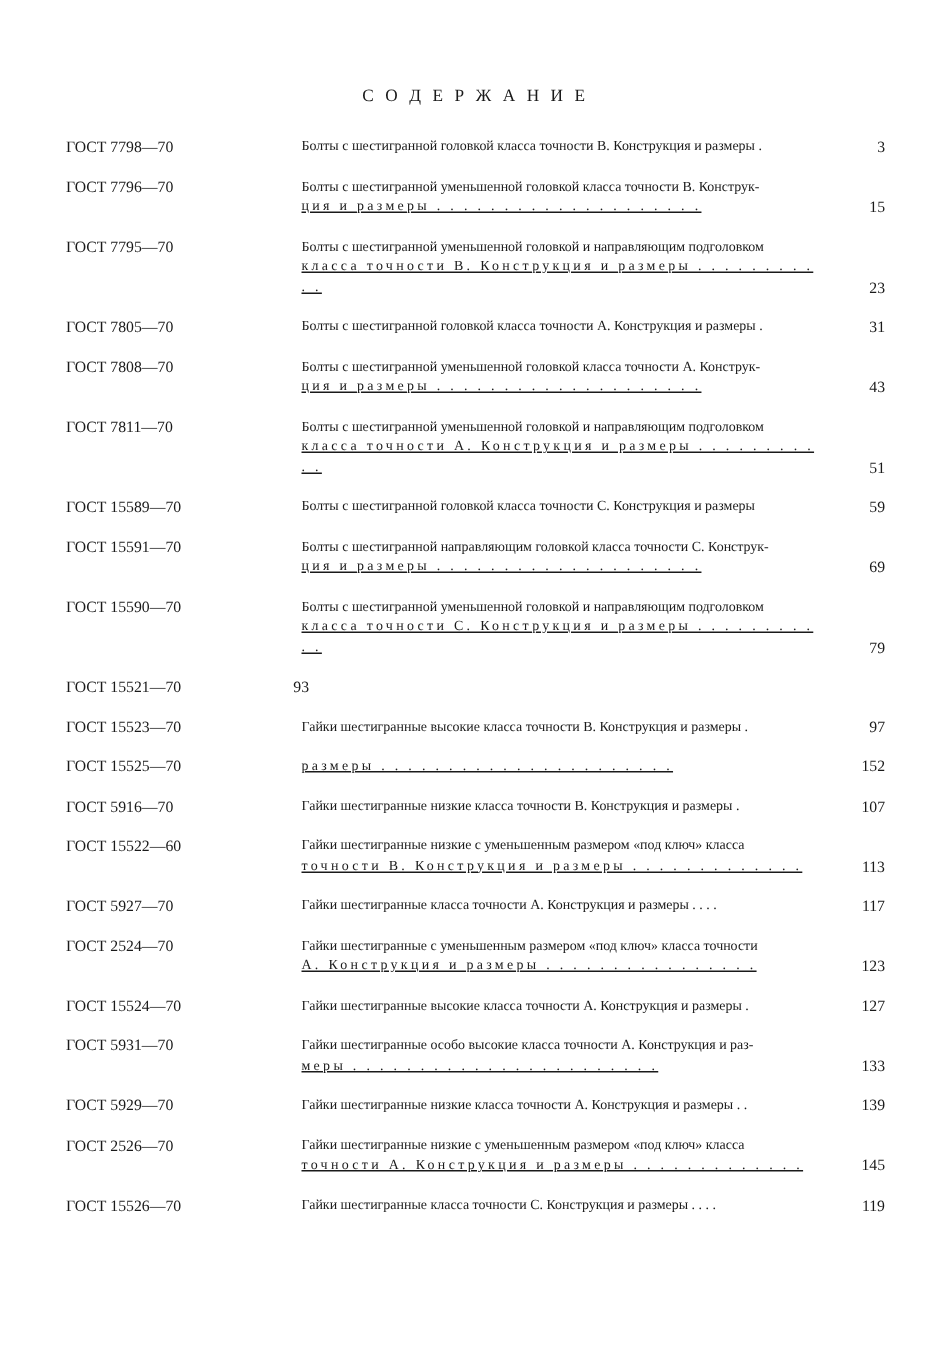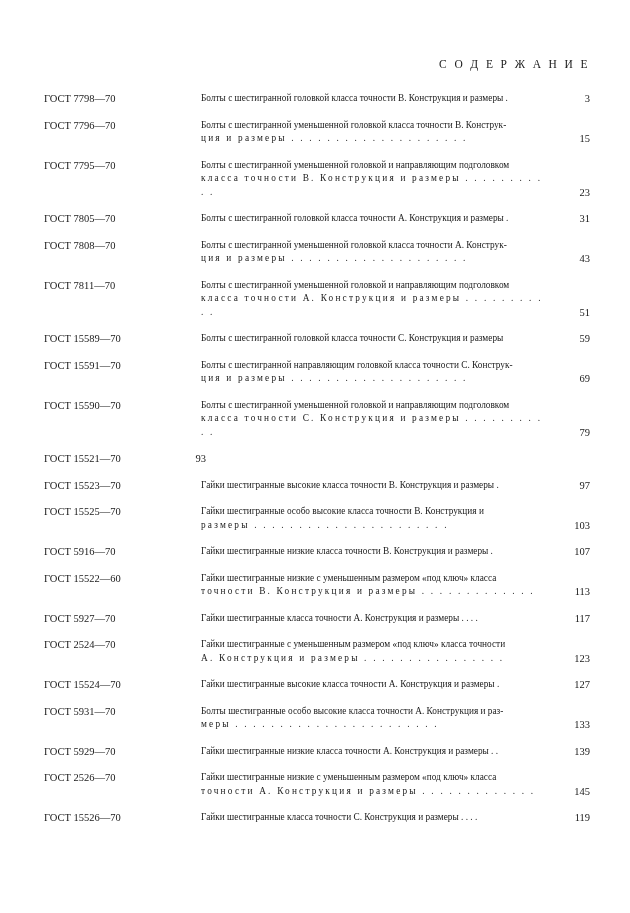--- a/index.html
+++ b/index.html
@@ -16,21 +16,21 @@
     overflow: hidden;
   }
   .page {
     position: relative;
     width: 630px;
     height: 913px;
     box-sizing: border-box;
     padding: 48px 40px 0 44px;
   }
   .doc-title {
-    text-align: right;
+    text-align: center;
     font-size: 11.5px;
     letter-spacing: 2.4px;
     margin: 10px 0 22px 0;
     font-family: "Liberation Serif", serif;
   }
   .toc {
     display: block;
   }
   .toc-row {
     display: flex;
@@ -47,20 +47,21 @@
   }
   .toc-mid {
     flex: 1 1 auto;
     font-size: 9.3px;
     line-height: 13.5px;
     padding-right: 6px;
     margin-left: 29px;
   }
   .toc-mid .line2 {
     display: block;
+    text-decoration: underline;
   }
   .toc-page {
     flex: 0 0 34px;
     width: 34px;
     text-align: right;
     font-size: 10.5px;
     line-height: 13.5px;
     align-self: flex-end;
   }
   .toc-row.two-line .toc-page {
@@ -125,22 +126,22 @@
         <div class="toc-code">ГОСТ 15521—70</div>
         <div class="toc-page">93</div>
       </div>
       <div class="toc-row">
         <div class="toc-code">ГОСТ 15523—70</div>
         <div class="toc-mid"><span>Гайки  шестигранные  высокие класса точности В. Конструкция и размеры   .</span></div>
         <div class="toc-page">97</div>
       </div>
       <div class="toc-row two-line">
         <div class="toc-code">ГОСТ 15525—70</div>
-        <div class="toc-mid"><span>Гайки   шестигранные   особо  высокие    класса   точности В. Конструкция  и</span><span class="line2 dots">размеры   .   .   .   .   .   .   .   .   .   .   .   .   .   .   .   .   .   .   .   .   .   .</span></div>
-        <div class="toc-page">103</div>
+        <div class="toc-mid"><span class="line2 dots">размеры   .   .   .   .   .   .   .   .   .   .   .   .   .   .   .   .   .   .   .   .   .   .</span></div>
+        <div class="toc-page">152</div>
       </div>
       <div class="toc-row">
         <div class="toc-code">ГОСТ 5916—70</div>
         <div class="toc-mid"><span>Гайки  шестигранные  низкие  класса  точности В. Конструкция и размеры   .</span></div>
         <div class="toc-page">107</div>
       </div>
       <div class="toc-row two-line">
         <div class="toc-code">ГОСТ 15522—60</div>
         <div class="toc-mid"><span>Гайки  шестигранные  низкие с уменьшенным размером «под ключ»   класса</span><span class="line2 dots">точности В. Конструкция и размеры   .   .   .   .   .   .   .   .   .   .   .   .   .</span></div>
         <div class="toc-page">113</div>
@@ -155,21 +156,21 @@
         <div class="toc-mid"><span>Гайки  шестигранные с уменьшенным размером «под ключ» класса  точности</span><span class="line2 dots">А. Конструкция и размеры   .   .   .   .   .   .   .   .   .   .   .   .   .   .   .   .</span></div>
         <div class="toc-page">123</div>
       </div>
       <div class="toc-row">
         <div class="toc-code">ГОСТ 15524—70</div>
         <div class="toc-mid"><span>Гайки  шестигранные высокие класса  точности А. Конструкция и размеры   .</span></div>
         <div class="toc-page">127</div>
       </div>
       <div class="toc-row two-line">
         <div class="toc-code">ГОСТ 5931—70</div>
-        <div class="toc-mid"><span>Болты  шестигранные особо высокие класса  точности А. Конструкция и раз-</span><span class="line2 dots">меры   .   .   .   .   .   .   .   .   .   .   .   .   .   .   .   .   .   .   .   .   .   .   .</span></div>
+        <div class="toc-mid"><span>Гайки  шестигранные особо высокие класса  точности А. Конструкция и раз-</span><span class="line2 dots">меры   .   .   .   .   .   .   .   .   .   .   .   .   .   .   .   .   .   .   .   .   .   .   .</span></div>
         <div class="toc-page">133</div>
       </div>
       <div class="toc-row">
         <div class="toc-code">ГОСТ 5929—70</div>
         <div class="toc-mid"><span>Гайки  шестигранные низкие класса  точности А. Конструкция и размеры   .   .</span></div>
         <div class="toc-page">139</div>
       </div>
       <div class="toc-row two-line">
         <div class="toc-code">ГОСТ 2526—70</div>
         <div class="toc-mid"><span>Гайки   шестигранные  низкие с уменьшенным размером «под ключ» класса</span><span class="line2 dots">точности А. Конструкция и размеры   .   .   .   .   .   .   .   .   .   .   .   .   .</span></div>

